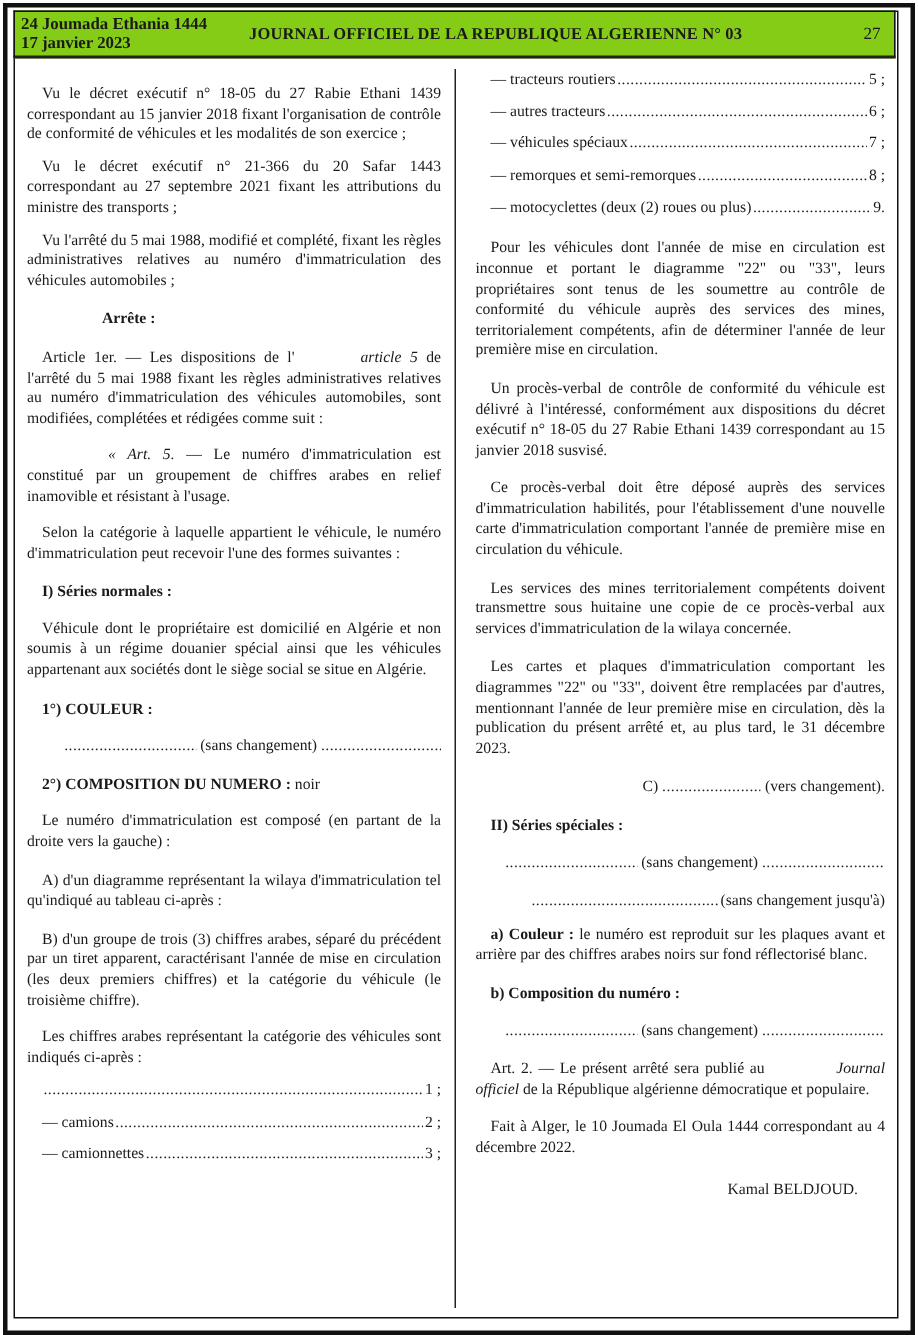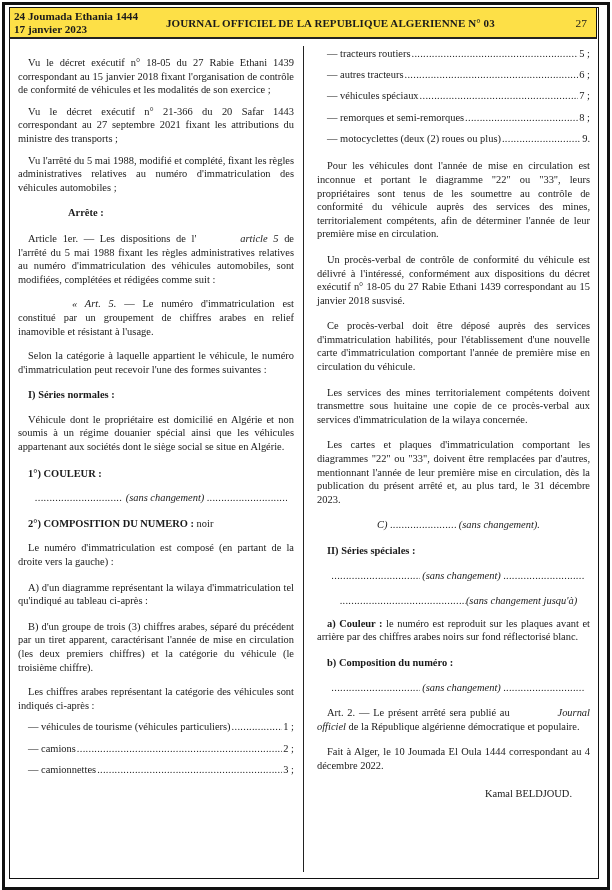--- a/index.html
+++ b/index.html
@@ -3,34 +3,34 @@
 <meta charset="utf-8">
 <style>
   html, body { margin:0; padding:0; background:#ffffff; }
   body { width:612px; height:890px; position:relative; overflow:hidden;
          font-family:"Liberation Serif", "DejaVu Serif", serif; color:#1a1a1a; }
   .frame-outer { position:absolute; left:2px; top:2px; width:602px; height:882px;
                  border:3px solid #111; box-sizing:content-box; }
   .frame-inner { position:absolute; left:9px; top:7px; width:588px; height:870px;
                  border:1px solid #111; }
   .header { position:absolute; left:9px; top:7px; width:588px; height:32px;
-            background:#fde047; border-bottom:2px solid #222; border-top:1px solid #111; border-left:1px solid #111; border-right:1px solid #111; box-sizing:border-box; }
+            background:#84cc16; border-bottom:2px solid #222; border-top:1px solid #111; border-left:1px solid #111; border-right:1px solid #111; box-sizing:border-box; }
   .hdr-date { position:absolute; left:4px; top:2px; font-weight:bold; font-size:11.2px; line-height:13px; }
   .hdr-title { position:absolute; left:156px; top:9px; font-weight:bold; font-size:11px; letter-spacing:0.1px; }
   .hdr-page { position:absolute; right:9px; top:9px; font-weight:normal; font-size:11.4px; }
   .divider { position:absolute; left:303px; top:46px; width:1px; height:826px; background:#222; }
   .col { position:absolute; top:44px; font-size:10.45px; line-height:13.6px; text-align:justify; }
   .col-left { left:18px; width:276px; }
   .col-right { left:317px; width:273px; top:47px; }
   p { margin:0 0 8px 0; text-indent:10px; }
   .b { font-weight:bold; }
   .i { font-style:italic;padding-left:44px; }
   .center-title { text-align:left; text-indent:0; padding-left:50px; font-weight:bold; margin:12px 0 12px 0; }
   .head { text-indent:10px; font-weight:bold; margin:12px 0 11px 0; }
-  .dotline { text-indent:0; padding-left:10px; text-align:center; white-space:nowrap; overflow:hidden; margin:9px 0 9px 0;font-style:italic; }
+  .dotline { text-indent:0; padding-left:10px; text-align:right; white-space:nowrap; overflow:hidden; margin:9px 0 9px 0; }
   .item { text-indent:0; padding-left:10px; display:flex; white-space:nowrap; margin:0 0 7.6px 0; }
   .item .lbl { flex:0 0 auto; }
   .item .dots { flex:1 1 auto; overflow:hidden; margin:0 1px; }
   .item .dots::before { content:"...................................................................................................................................................."; letter-spacing:0.3px; }
   .item .num { flex:0 0 auto; }
   .sig { text-align:right; text-indent:0; padding-right:18px; margin-top:14px; }
   .dotfill { display:inline-block; overflow:hidden; white-space:nowrap; vertical-align:bottom; }
   .dotfill::before { content:"........................................................................................................................"; letter-spacing:0.3px; }
 </style>
 </head>
@@ -61,21 +61,20 @@
   <p class="head">I) Séries normales :</p>
   <p>Véhicule dont le propriétaire est domicilié en Algérie et non soumis à un régime douanier spécial ainsi que les véhicules appartenant aux sociétés dont le siège social se situe en Algérie.</p>
   <p class="head" style="margin-top:13px">1°) COULEUR :</p>
   <p class="dotline"><span class="dotfill" style="width:88px"></span> <span>(sans changement)</span> <span class="dotfill" style="width:80px"></span></p>
   <p class="head"><span>2°) COMPOSITION DU NUMERO :</span><span style="font-weight:normal"> noir</span></p>
   <p>Le numéro d'immatriculation est composé (en partant de la droite vers la gauche) :</p>
   <p style="margin-top:12px">A) d'un diagramme représentant la wilaya d'immatriculation tel qu'indiqué au tableau ci-après :</p>
   <p style="margin-top:12px">B) d'un groupe de trois (3) chiffres arabes, séparé du précédent par un tiret apparent, caractérisant l'année de mise en circulation (les deux premiers chiffres) et la catégorie du véhicule (le troisième chiffre).</p>
   <p style="margin-top:11px">Les chiffres arabes représentant la catégorie des véhicules sont indiqués ci-après :</p>
   <div class="item">
-      <span class="lbl">— véhicules de tourisme (véhicules particuliers)</span>
       <span class="dots"></span>
       <span class="num">1 ;</span>
     </div>
   <div class="item">
       <span class="lbl">— camions</span>
       <span class="dots"></span>
       <span class="num">2 ;</span>
     </div>
   <div class="item">
       <span class="lbl">— camionnettes</span>
@@ -109,21 +108,21 @@
       <span class="lbl">— motocyclettes (deux (2) roues ou plus)</span>
       <span class="dots"></span>
       <span class="num">9.</span>
     </div>
 
   <p style="margin-top:14px">Pour les véhicules dont l'année de mise en circulation est inconnue et portant le diagramme "22" ou "33", leurs propriétaires sont tenus de les soumettre au contrôle de conformité du véhicule auprès des services des mines, territorialement compétents, afin de déterminer l'année de leur première mise en circulation.</p>
   <p style="margin-top:12px">Un procès-verbal de contrôle de conformité du véhicule est délivré à l'intéressé, conformément aux dispositions du décret exécutif n° 18-05 du 27 Rabie Ethani 1439 correspondant au 15 janvier 2018 susvisé.</p>
   <p style="margin-top:12px">Ce procès-verbal doit être déposé auprès des services d'immatriculation habilités, pour l'établissement d'une nouvelle carte d'immatriculation comportant l'année de première mise en circulation du véhicule.</p>
   <p style="margin-top:12px">Les services des mines territorialement compétents doivent transmettre sous huitaine une copie de ce procès-verbal aux services d'immatriculation de la wilaya concernée.</p>
   <p style="margin-top:12px">Les cartes et plaques d'immatriculation comportant les diagrammes "22" ou "33", doivent être remplacées par d'autres, mentionnant l'année de leur première mise en circulation, dès la publication du présent arrêté et, au plus tard, le 31 décembre 2023.</p>
-  <p class="dotline" style="margin-top:12px"><span>C)</span> <span class="dotfill" style="width:66px"></span> <span>(sans changement).</span></p>
+  <p class="dotline" style="margin-top:12px"><span>C)</span> <span class="dotfill" style="width:66px"></span> <span>(vers changement).</span></p>
   <p class="head">II) Séries spéciales :</p>
   <p class="dotline"><span class="dotfill" style="width:88px"></span> <span>(sans changement)</span> <span class="dotfill" style="width:82px"></span></p>
   <p class="dotline" style="margin-top:12px"><span class="dotfill" style="width:126px"></span><span>(sans changement jusqu'à)</span></p>
   <p><span class="b">a) Couleur :</span><span> le numéro est reproduit sur les plaques avant et arrière par des chiffres arabes noirs sur fond réflectorisé blanc.</span></p>
   <p class="head">b) Composition du numéro :</p>
   <p class="dotline"><span class="dotfill" style="width:88px"></span> <span>(sans changement)</span> <span class="dotfill" style="width:82px"></span></p>
   <p style="margin-top:12px"><span>Art. 2. — Le présent arrêté sera publié au </span><span class="i">Journal officiel</span><span> de la République algérienne démocratique et populaire.</span></p>
   <p style="margin-top:12px">Fait à Alger, le 10 Joumada El Oula 1444 correspondant au 4 décembre 2022.</p>
   <p class="sig">Kamal BELDJOUD.</p>
 </div>

